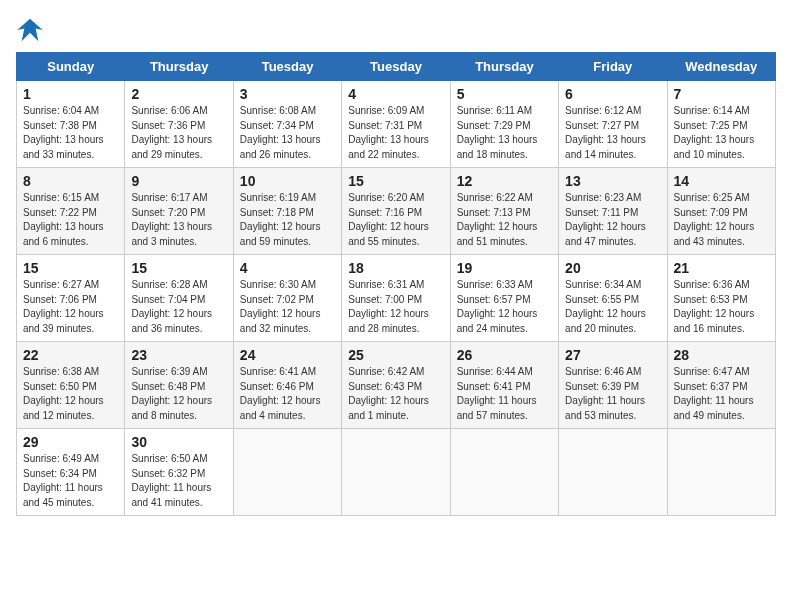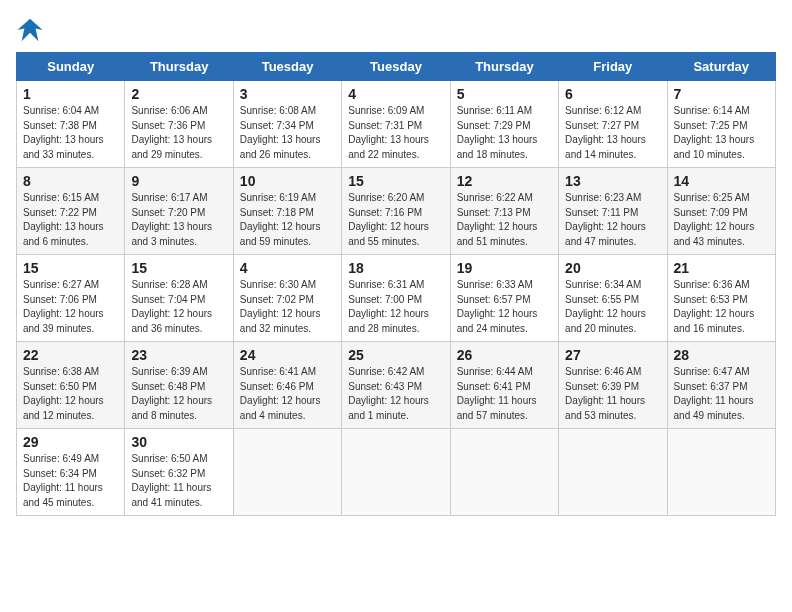--- a/index.html
+++ b/index.html
@@ -106,21 +106,21 @@
 
 <table>
   <thead>
     <tr>
     <th>Sunday</th>
         <th>Thursday</th>
         <th>Tuesday</th>
         <th>Tuesday</th>
         <th>Thursday</th>
         <th>Friday</th>
-        <th>Saturday</th>
+        <th>Wednesday</th>
       </tr>
   </thead>
   <tbody id="calendar-body">
   <tr>
         <td>
         <span class="day-num">1</span>
         <span class="day-info">Sunrise: 6:04 AM<br>Sunset: 7:38 PM<br>Daylight: 13 hours and 33 minutes.</span>
       </td>
         <td>
         <span class="day-num">2</span>

